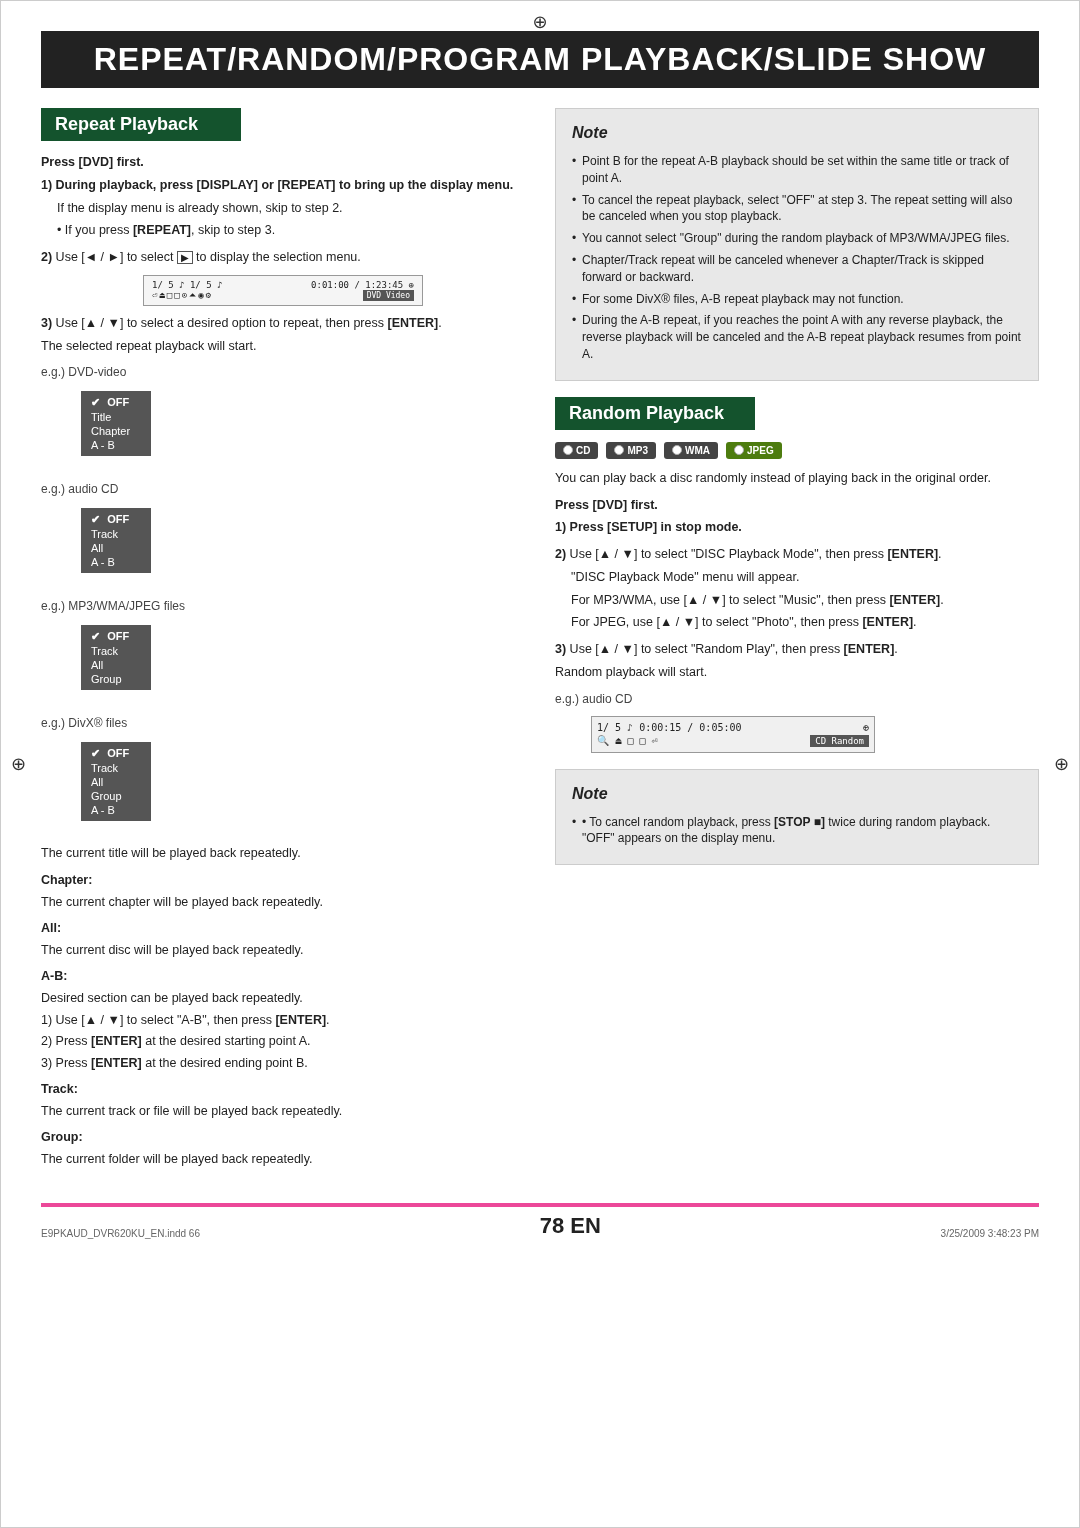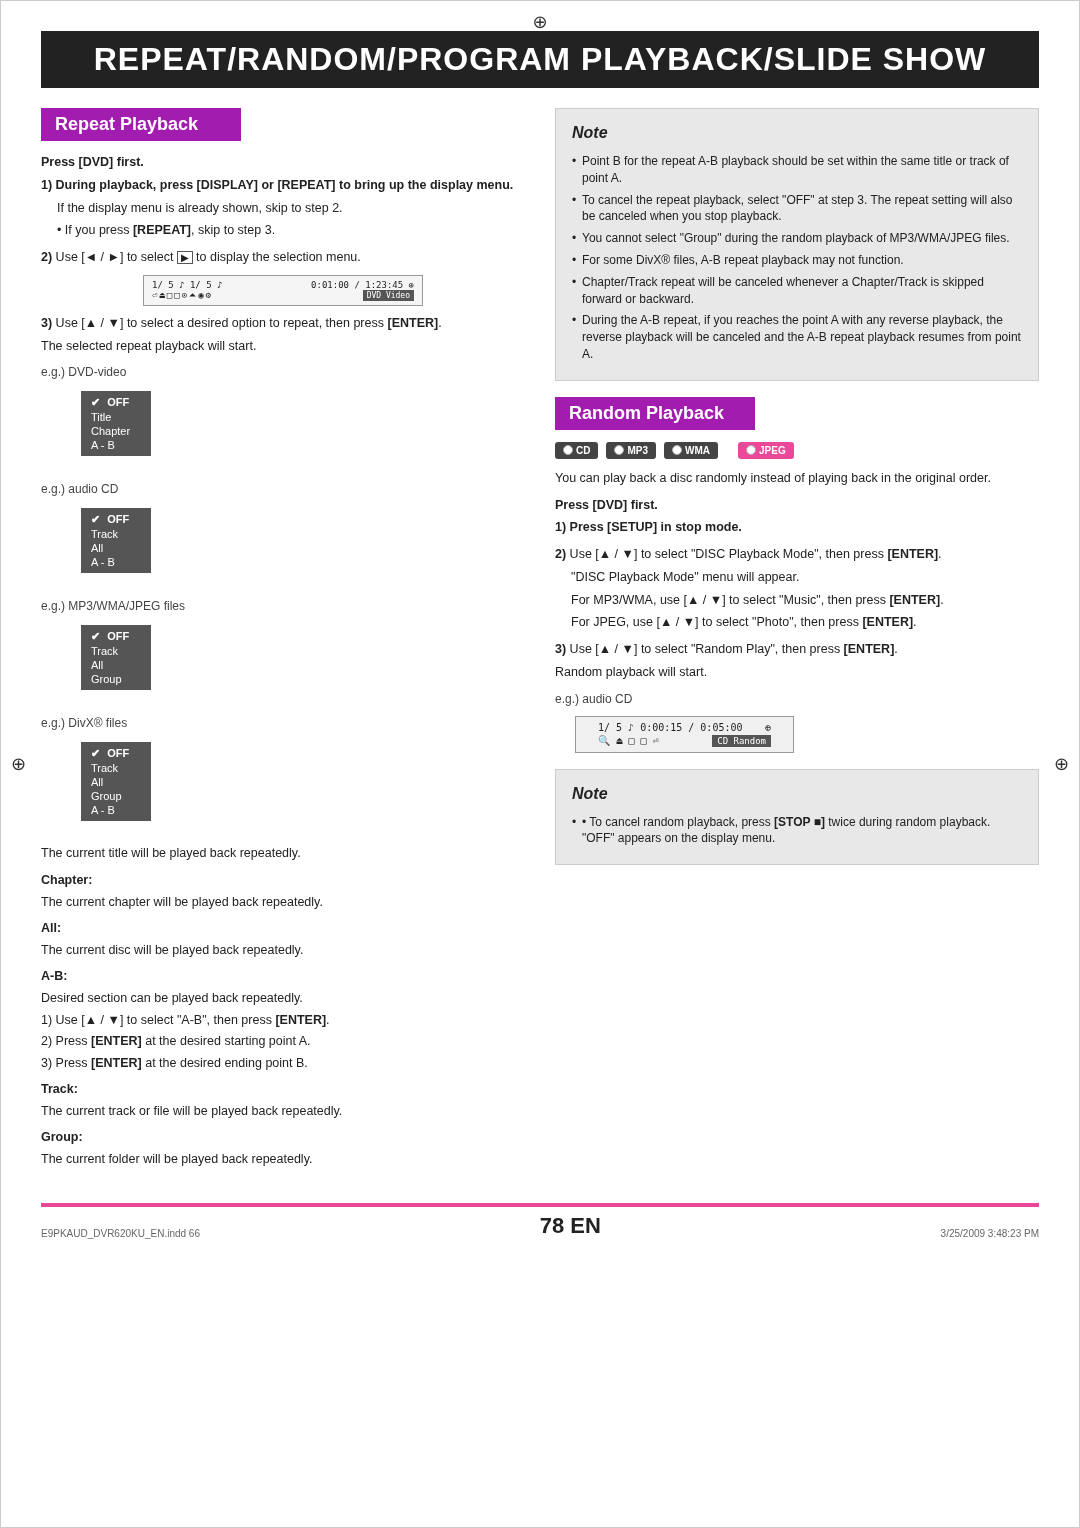--- a/index.html
+++ b/index.html
@@ -70,21 +70,21 @@
     .col-left {
       flex: 1;
     }
 
     .col-right {
       flex: 1;
     }
 
     
     .section-header {
-      background: #a21caf;
+      background: #14532d;
       color: #fff;
       font-size: 18px;
       font-weight: bold;
       padding: 6px 14px;
       margin-bottom: 12px;
       display: inline-block;
       min-width: 200px;
     }
 
     
@@ -211,21 +211,21 @@
       padding: 3px 8px;
       border-radius: 3px;
       display: flex;
       align-items: center;
       gap: 3px;
     }
 
     .disc-icon.cd { background: #444; }
     .disc-icon.mp3 { background: #444; }
     .disc-icon.wma { background: #444; }
-    .disc-icon.jpeg { background: #ec4899; margin-left: 12px; }
+    .disc-icon.jpeg { background: #4d7c0f; }
 
     
     .step-item {
       margin-bottom: 8px;
     }
 
     
     .def-term {
       font-weight: bold;
       font-size: 12.5px;
@@ -260,23 +260,23 @@
 
     .footer-date {
       font-size: 10px;
       color: #666;
     }
 
     
     .random-display {
       background: #f0f0f0;
       border: 1px solid #999;
-      padding: 5px 22px;
-      margin: 8px 20px;
-      width: 219px;
+      padding: 5px 5px;
+      margin: 8px 36px;
+      width: 284px;
       font-size: 10px;
       font-family: monospace;
     }
 
     .random-display .rd-row1 {
       display: flex;
       justify-content: space-between;
       margin-bottom: 2px;
     }
 
@@ -441,22 +441,22 @@
 
     <div class="col-right">
 
       
       <div class="note-box">
         <p class="note-title">Note</p>
         <ul>
           <li>Point B for the repeat A-B playback should be set within the same title or track of point A.</li>
           <li>To cancel the repeat playback, select "OFF" at step 3. The repeat setting will also be canceled when you stop playback.</li>
           <li>You cannot select "Group" during the random playback of MP3/WMA/JPEG files.</li>
+          <li>Chapter/Track repeat will be canceled whenever a Chapter/Track is skipped forward or backward.</li>
           <li>For some DivX® files, A-B repeat playback may not function.</li>
-          <li>Chapter/Track repeat will be canceled whenever a Chapter/Track is skipped forward or backward.</li>
           <li>During the A-B repeat, if you reaches the point A with any reverse playback, the reverse playback will be canceled and the A-B repeat playback resumes from point A.</li>
         </ul>
       </div>
 
       
       <div class="section-header">Random Playback</div>
 
       
       <div class="disc-icons-row">
         <div class="disc-icon cd">

